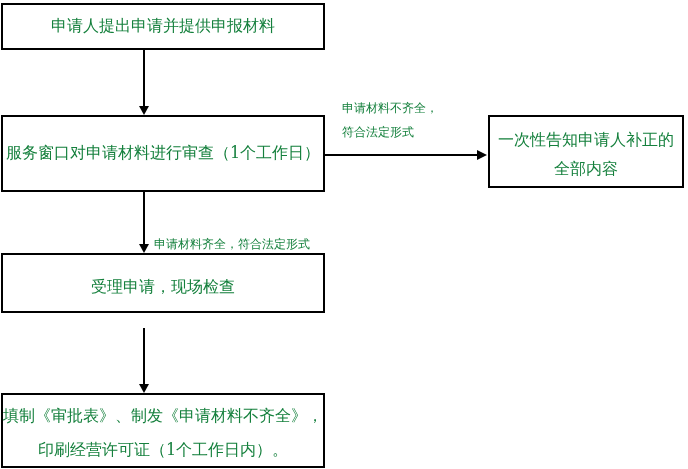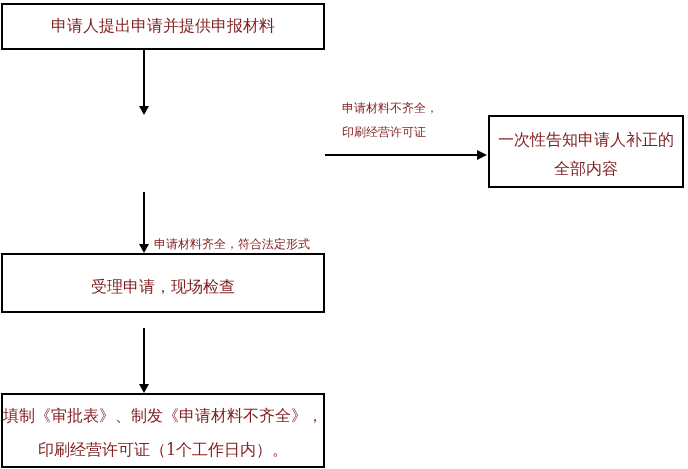--- a/index.html
+++ b/index.html
@@ -6,21 +6,21 @@
     margin: 0;
     padding: 0;
     background: #ffffff;
   }
   .canvas {
     position: relative;
     width: 688px;
     height: 469px;
     background: #ffffff;
     font-family: "DejaVu Serif", "Liberation Serif", serif;
-    color: #7f1d1d;
+    color: #15803d;
     overflow: hidden;
   }
   .node {
     position: absolute;
     box-sizing: border-box;
     border: 2px solid #000000;
     background: #ffffff;
     display: flex;
     flex-direction: column;
     align-items: center;
@@ -92,24 +92,27 @@
 
 <div class="canvas">
 
   <div class="node node-apply">
     <span class="line">申请人提出申请并提供申报材料</span>
   </div>
 
   <div class="vline arrow1-line"></div>
   <div class="head-down arrow1-head"></div>
 
+  <div class="node node-review">
+    <span class="line">服务窗口对申请材料进行审查（1个工作日）</span>
+  </div>
 
   <div class="edge-label label-incomplete">
     <span class="line" style="display:block; white-space:nowrap;">申请材料不齐全，</span>
-    <span class="line" style="display:block; white-space:nowrap;">印刷经营许可证</span>
+    <span class="line" style="display:block; white-space:nowrap;">符合法定形式</span>
   </div>
 
   <div class="hline arrow4-line"></div>
   <div class="head-right arrow4-head"></div>
 
   <div class="node node-notify">
     <span class="line">一次性告知申请人补正的</span>
     <span class="line">全部内容</span>
   </div>
 

